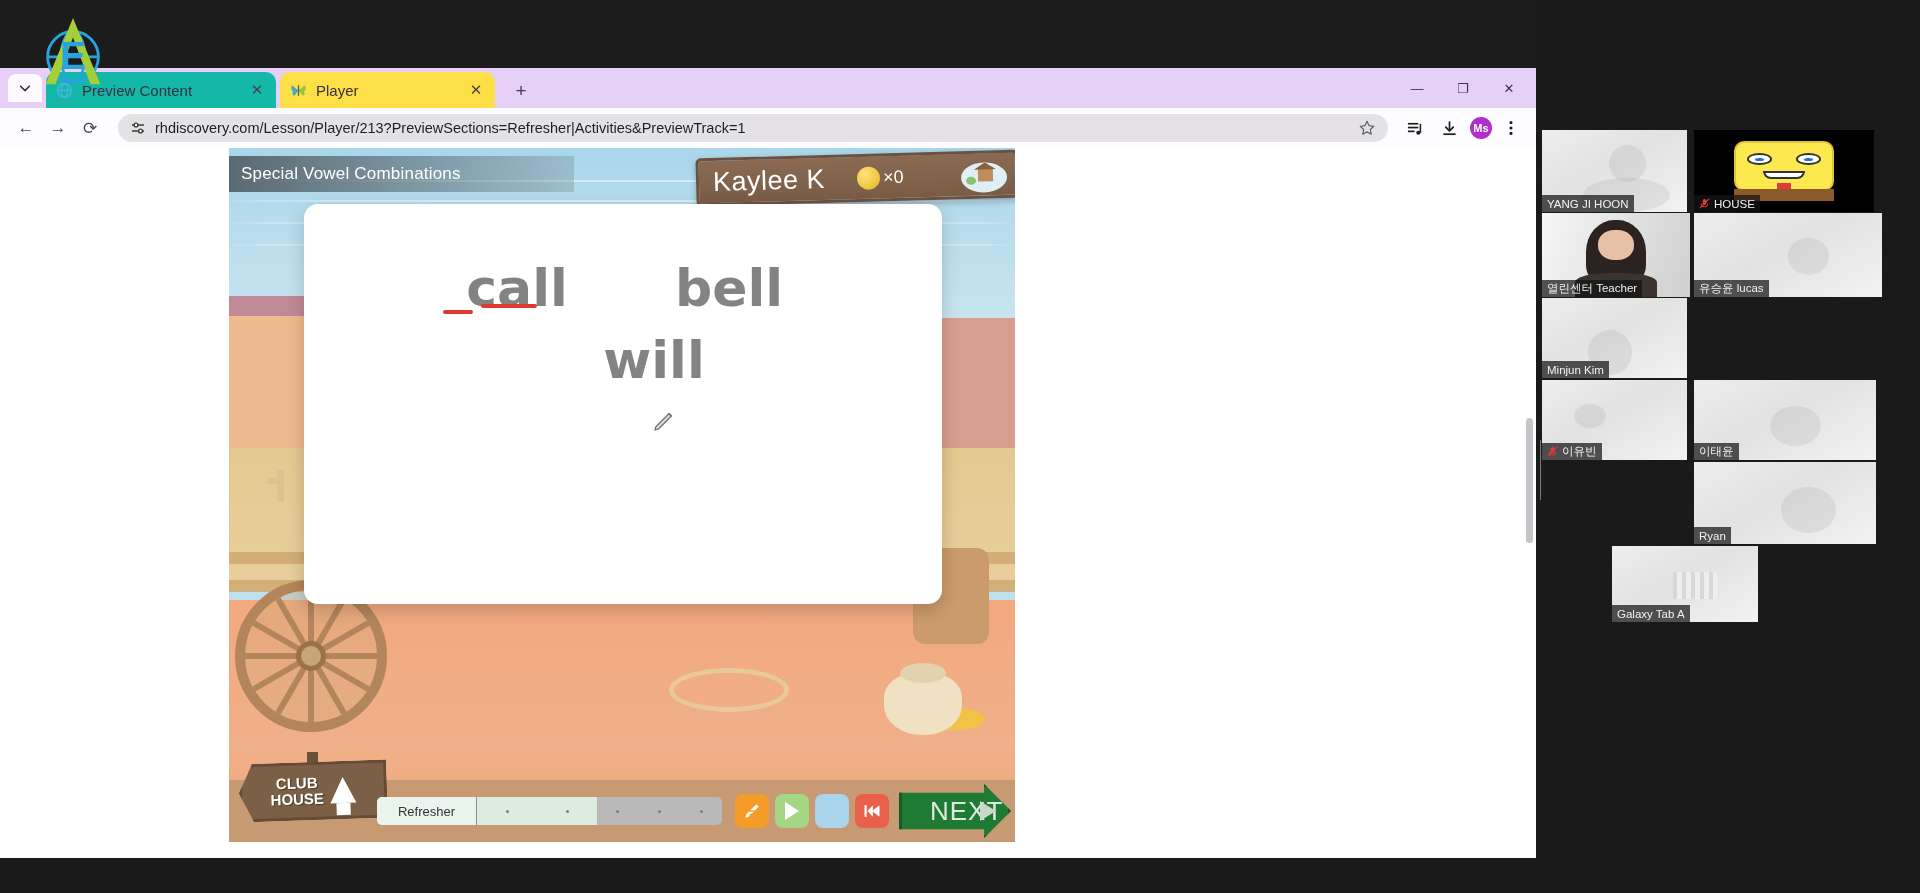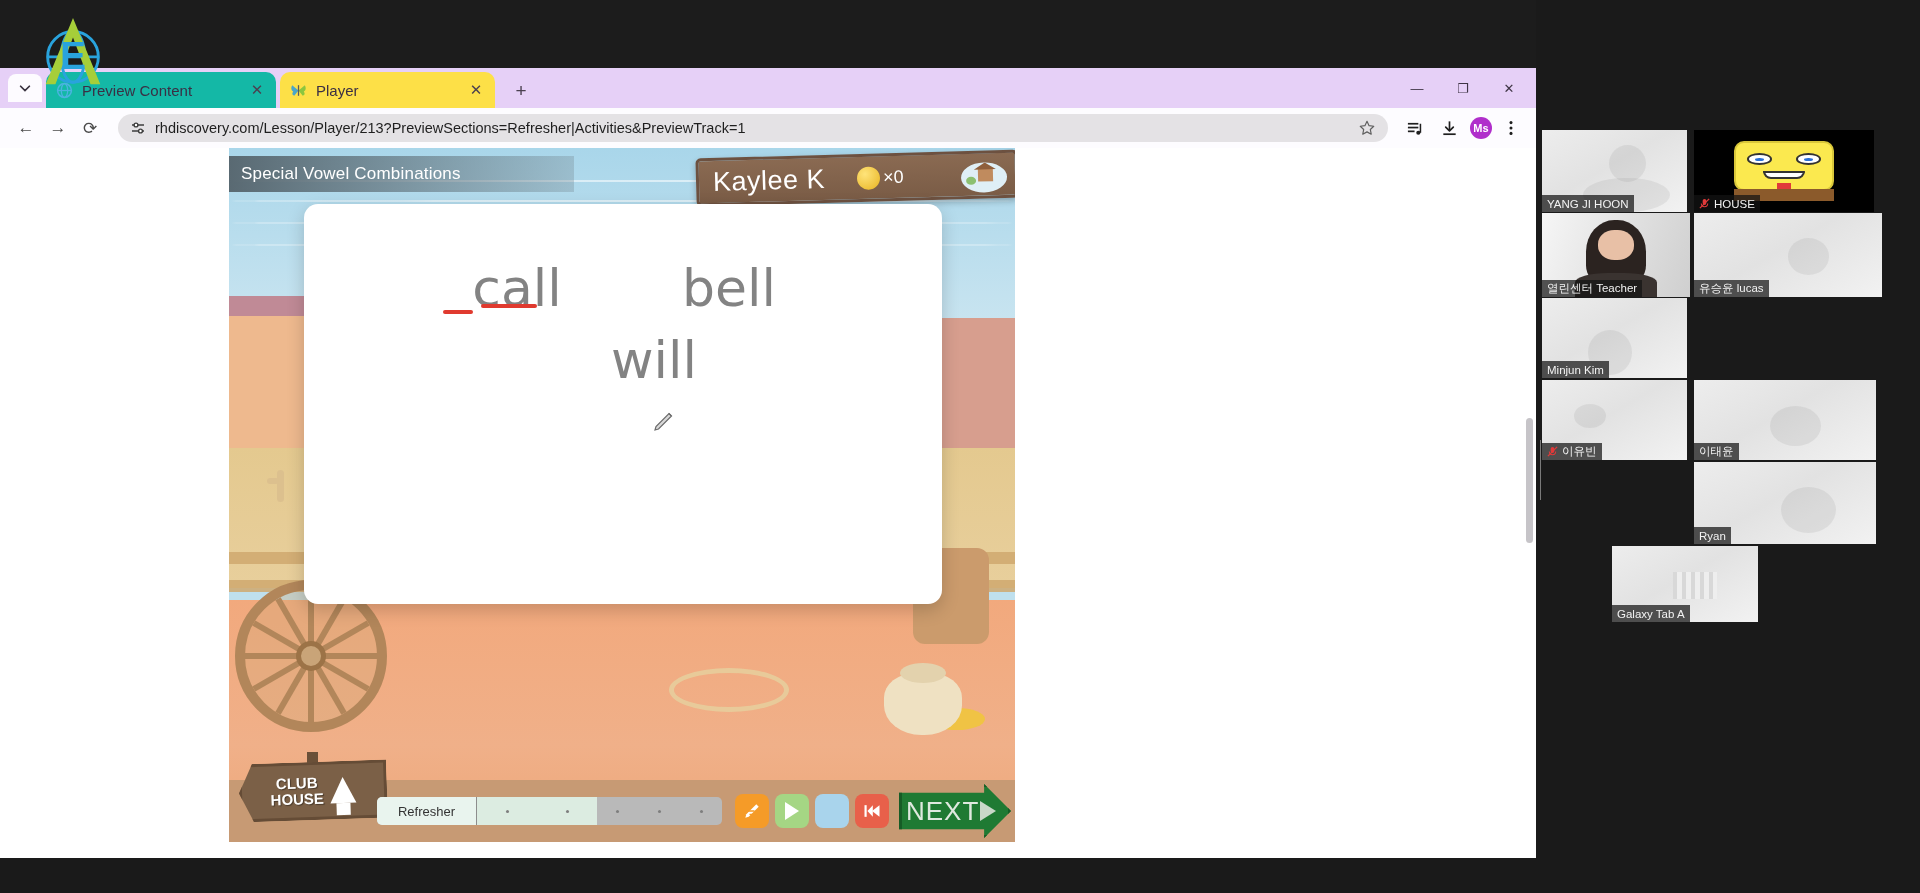--- a/index.html
+++ b/index.html
@@ -112,21 +112,21 @@
   .plate-badge .hut { position:absolute; left:17px; top:6px; width:15px; height:13px; background:#c08b5e; }
   .plate-badge .hut::before { content:""; position:absolute; left:-4px; top:-6px;
       border-left:11px solid transparent; border-right:11px solid transparent; border-bottom:7px solid #8f5f3c; }
   .plate-badge .bush { position:absolute; left:5px; top:14px; width:10px; height:8px;
       background:#8cc070; border-radius:50%; }
 
   .card { position:absolute; left:75px; top:56px; width:638px; height:400px;
       background:#fff; border-radius:14px; box-shadow:0 6px 18px rgba(0,0,0,.18); }
   .word-grid { position:absolute; left:0; top:54px; width:100%; }
   .word-row { display:flex; justify-content:center; gap:62px; margin-bottom:12px; }
-  .word { font-size:52px; color:#838383; font-family:"DejaVu Sans", sans-serif; font-weight:400;
+  .word { font-size:52px; color:#838383; font-family:"DejaVu Sans", sans-serif; font-weight:700;
       position:relative; min-width:150px; text-align:center; }
   .word.right { text-align:center; }
   .mark { position:absolute; height:4px; background:#e03a2f; border-radius:2px; }
   .mark-c  { left:1px;  bottom:4px; width:30px; }
   .mark-all{ left:39px; bottom:10px; width:56px; }
   .pencil { position:absolute; left:348px; top:205px; width:24px; height:24px; z-index:8; }
 
   .bottombar { position:absolute; left:0; bottom:0; width:100%; height:62px; background:#c79a74; }
   .clubsign { position:absolute; left:10px; top:-18px; width:148px; height:58px;
       background:#7b6047; border:3px solid #654c36; transform:rotate(-2deg);
@@ -153,21 +153,21 @@
   .tb-pen   { left:506px; background:#f59b28; }
   .tb-play  { left:546px; background:#a5d684; }
   .tb-blank { left:586px; background:#a9d4ec; }
   .tb-rew   { left:626px; background:#e8604a; }
   .play-tri { width:0;height:0;border-left:14px solid #fff;border-top:9px solid transparent;border-bottom:9px solid transparent; }
 
   .nextbtn { position:absolute; left:670px; top:4px; width:112px; height:54px; background:#1f7a33;
       border:3px solid #165c26;
       clip-path:polygon(0 16%, 76% 16%, 76% 0, 100% 50%, 76% 100%, 76% 84%, 0 84%);
       display:flex; align-items:center; }
-  .nextbtn span { color:#dfe9df; font-size:26px; padding-left:4px; letter-spacing:1px; }
+  .nextbtn span { color:#dfe9df; font-size:26px; padding-left:28px; letter-spacing:1px; }
   .next-arrow { position:absolute; right:12px; top:50%; margin-top:-10px; width:0;height:0;
       border-left:16px solid #c9d8c9; border-top:10px solid transparent; border-bottom:10px solid transparent; }
 
   
   .zoompanel { position:absolute; left:1536px; top:0; width:384px; height:893px; background:#1a1a1a; }
   .grab { position:absolute; left:4px; top:440px; width:4px; height:30px; }
   .grab i { display:block; width:1px; height:30px; background:#7a7a7a; float:left; margin-right:2px; }
   .tile { position:absolute; background:#b91c1c; overflow:hidden; }
   .tile.speaking { outline:3px solid #9ede4b; outline-offset:-3px; }
   .tile .vidfill { position:absolute; inset:0;

